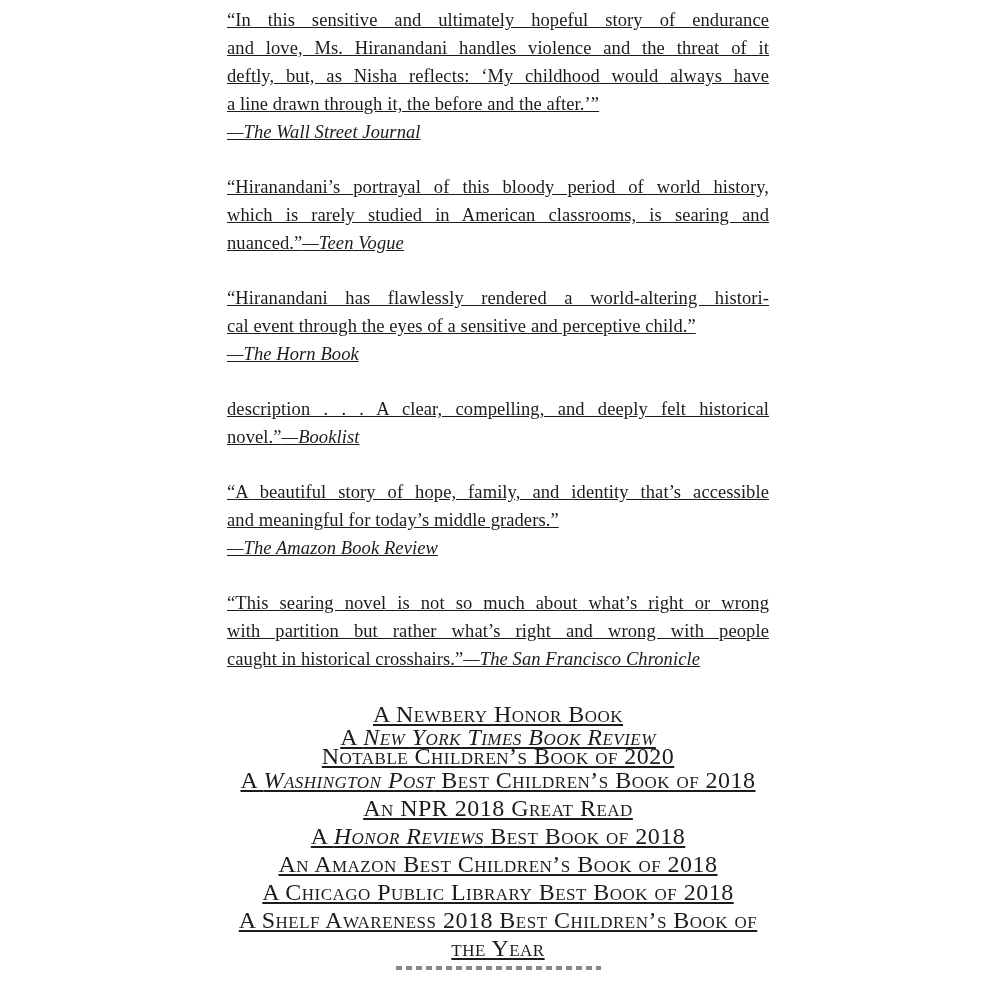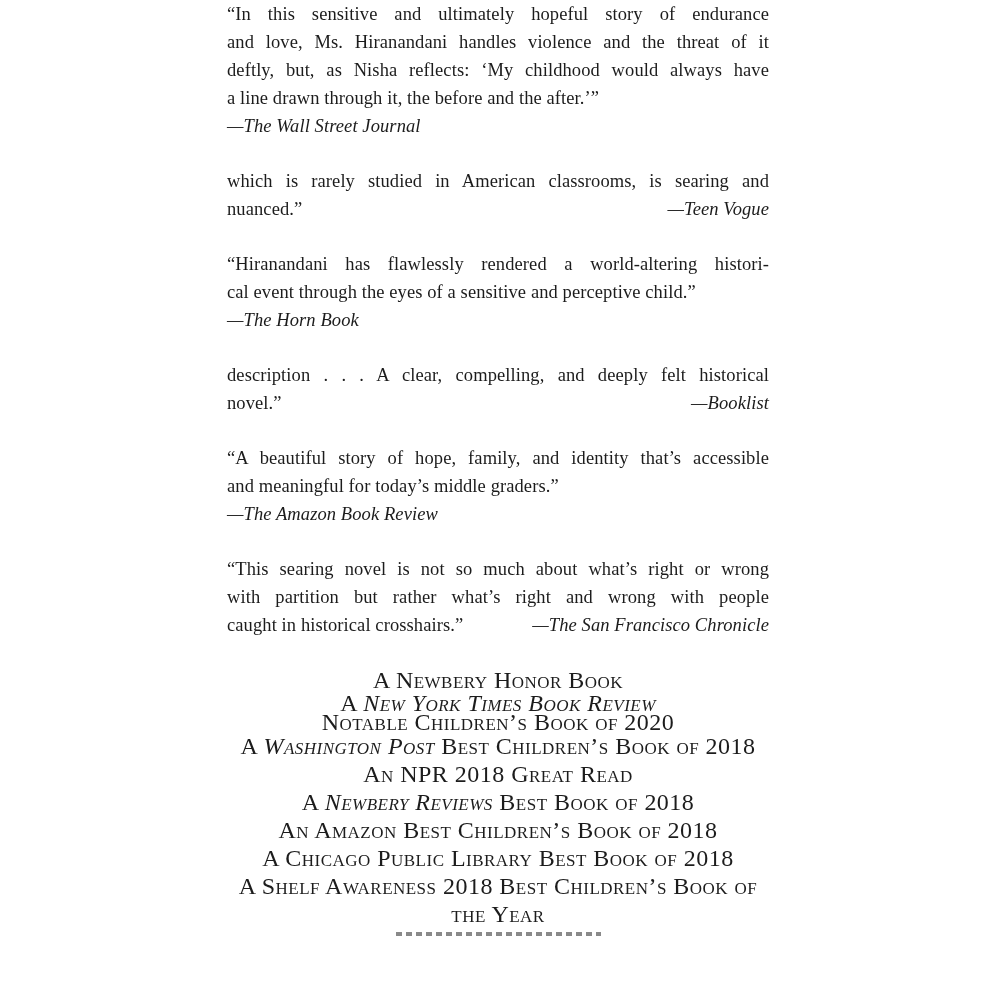--- a/index.html
+++ b/index.html
@@ -10,37 +10,38 @@
   body {
     width: 1000px;
     height: 1000px;
     overflow: hidden;
     color: #1c1c1c;
     font-family: "Liberation Serif", "DejaVu Serif", serif;
   }
   .content {
     width: 542px;
     margin-left: 227px;
+    padding-top: 6px;
+    text-decoration: underline;
   }
   
   .quote-block {
     margin: 0 0 27px 0;
   }
   .qline {
     font-size: 18.5px;
     line-height: 28px;
     letter-spacing: 0.005em;
   }
   .just {
     text-align: justify;
     text-align-last: justify;
   }
   .split {
     display: flex;
-    justify-content: space-between;
     align-items: baseline;
   }
   .attr {
     font-style: italic;
   }
   .attr-line {
     text-align: left;
   }
   
   .awards {
@@ -76,20 +77,21 @@
 <div class="content">
   <section id="quotes" class="quotes">
       <div class="quote-block">
         <div class="qline just">“In this sensitive and ultimately hopeful story of endurance</div>
         <div class="qline just">and love, Ms. Hiranandani handles violence and the threat of it</div>
         <div class="qline just">deftly, but, as Nisha reflects: ‘My childhood would always have</div>
         <div class="qline">a line drawn through it, the before and the after.’”</div>
         <div class="qline attr-line"><span class="attr">—The Wall Street Journal</span></div>
       </div>
       <div class="quote-block">
+        <div class="qline just">“Hiranandani’s portrayal of this bloody period of world history,</div>
         <div class="qline just">which is rarely studied in American classrooms, is searing and</div>
         <div class="qline split">
           <span>nuanced.”</span>
           <span class="attr">—Teen Vogue</span>
         </div>
       </div>
       <div class="quote-block">
         <div class="qline just">“Hiranandani has flawlessly rendered a world-altering histori-</div>
         <div class="qline">cal event through the eyes of a sensitive and perceptive child.”</div>
         <div class="qline attr-line"><span class="attr">—The Horn Book</span></div>
@@ -123,21 +125,21 @@
         <div class="award-line"><span>A </span><span class="it">New York Times Book Review</span></div>
         <div class="award-line"><span>Notable Children’s Book of 2020</span></div>
       </div>
       <div class="award-entry">
         <div class="award-line"><span>A </span><span class="it">Washington Post</span><span> Best Children’s Book of 2018</span></div>
       </div>
       <div class="award-entry">
         <div class="award-line"><span>An NPR 2018 Great Read</span></div>
       </div>
       <div class="award-entry">
-        <div class="award-line"><span>A </span><span class="it">Newbery Reviews</span><span> Best Book of 2018</span></div>
+        <div class="award-line"><span>A </span><span class="it">Honor Reviews</span><span> Best Book of 2018</span></div>
       </div>
       <div class="award-entry">
         <div class="award-line"><span>An Amazon Best Children’s Book of 2018</span></div>
       </div>
       <div class="award-entry">
         <div class="award-line"><span>A Chicago Public Library Best Book of 2018</span></div>
       </div>
       <div class="award-entry">
         <div class="award-line"><span>A Shelf Awareness 2018 Best Children’s Book of the Year</span></div>
       </div>

